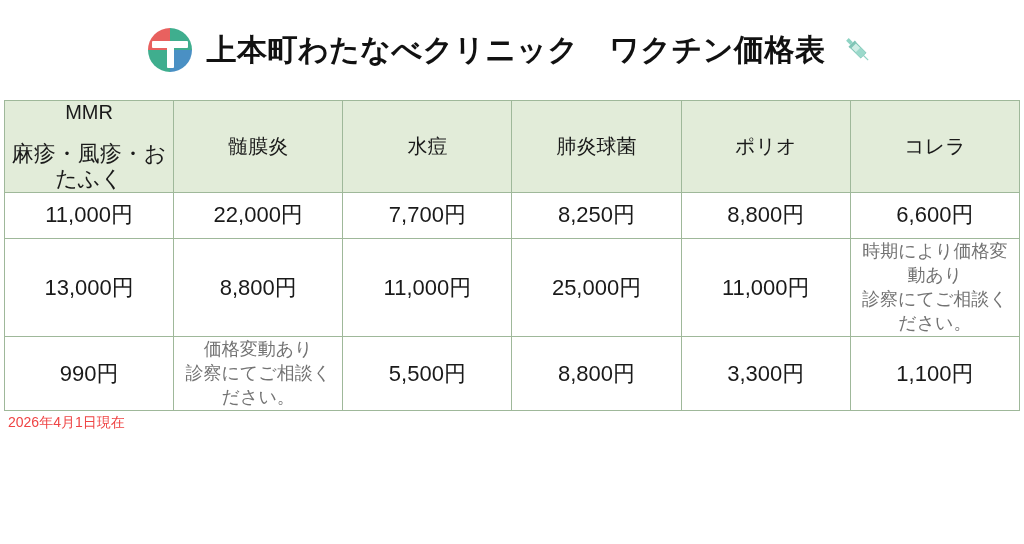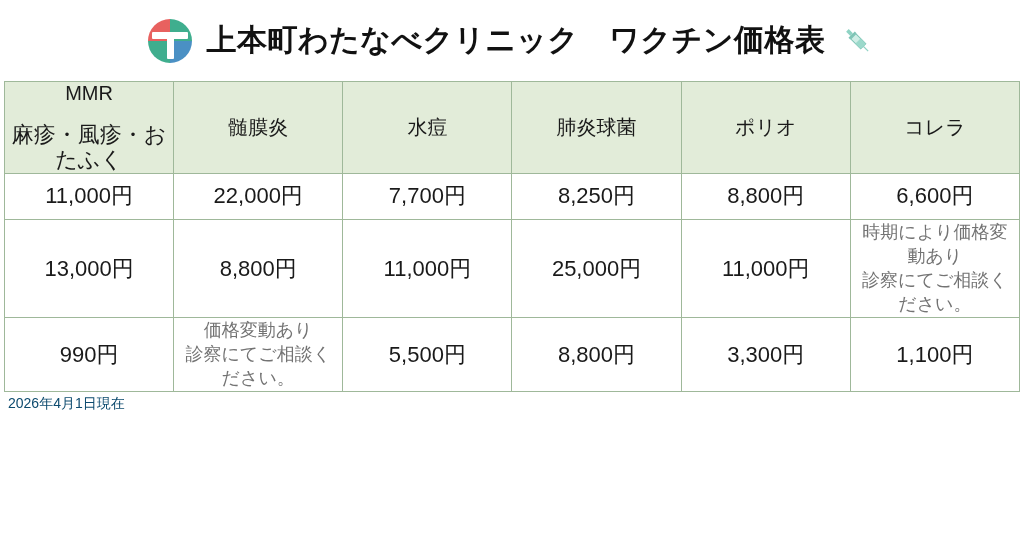--- a/index.html
+++ b/index.html
@@ -16,21 +16,21 @@
   }
   .page {
     position: relative;
     width: 1024px;
     height: 544px;
     box-sizing: border-box;
   }
 
   
   .header {
-    height: 81px;
+    height: 100px;
     display: flex;
     align-items: center;
     justify-content: center;
     gap: 14px;
   }
   .logo {
     width: 44px;
     height: 44px;
     position: relative;
     flex: 0 0 auto;
@@ -120,21 +120,21 @@
     color: #737373;
   }
 
   
   .footer {
     display: flex;
     justify-content: space-between;
     align-items: flex-start;
     padding: 3px 8px 0 8px;
     font-size: 14px;
-    color: #0c4a6e;
+    color: #ef4444;
     gap: 44px;
   }
 </style>
 </head>
 <body>
 
 <div class="page">
 
   <div class="header">
     <span class="logo">

